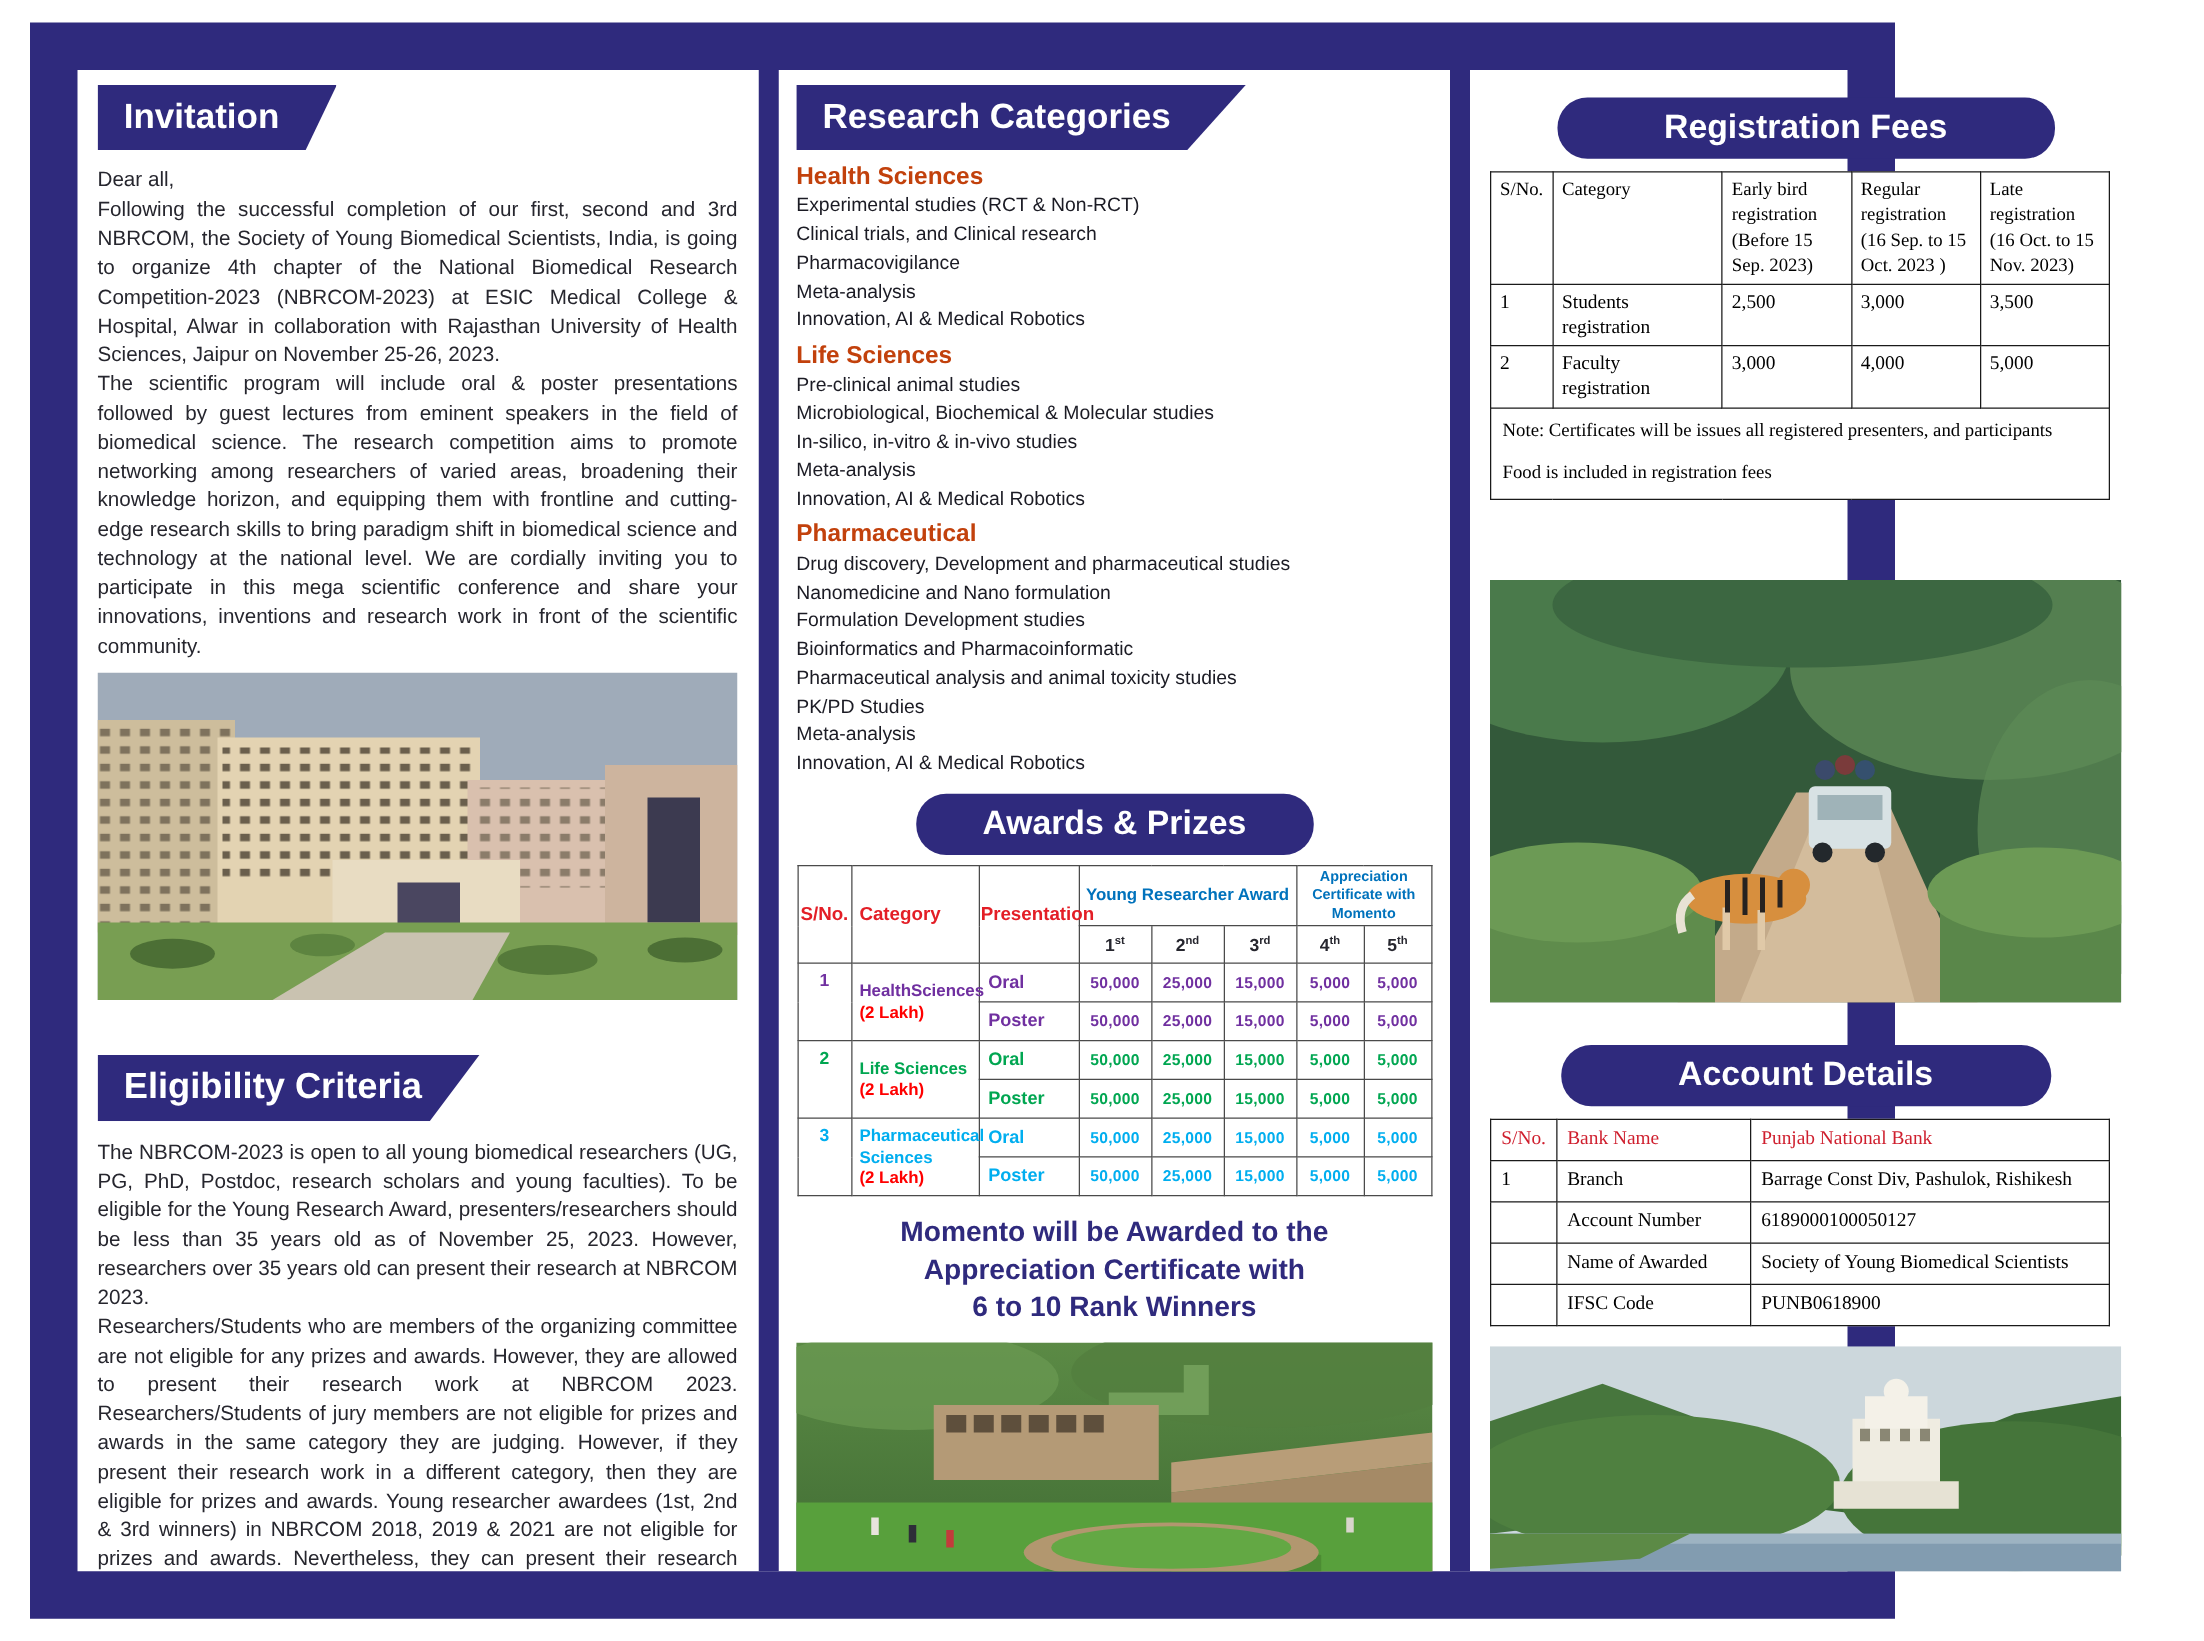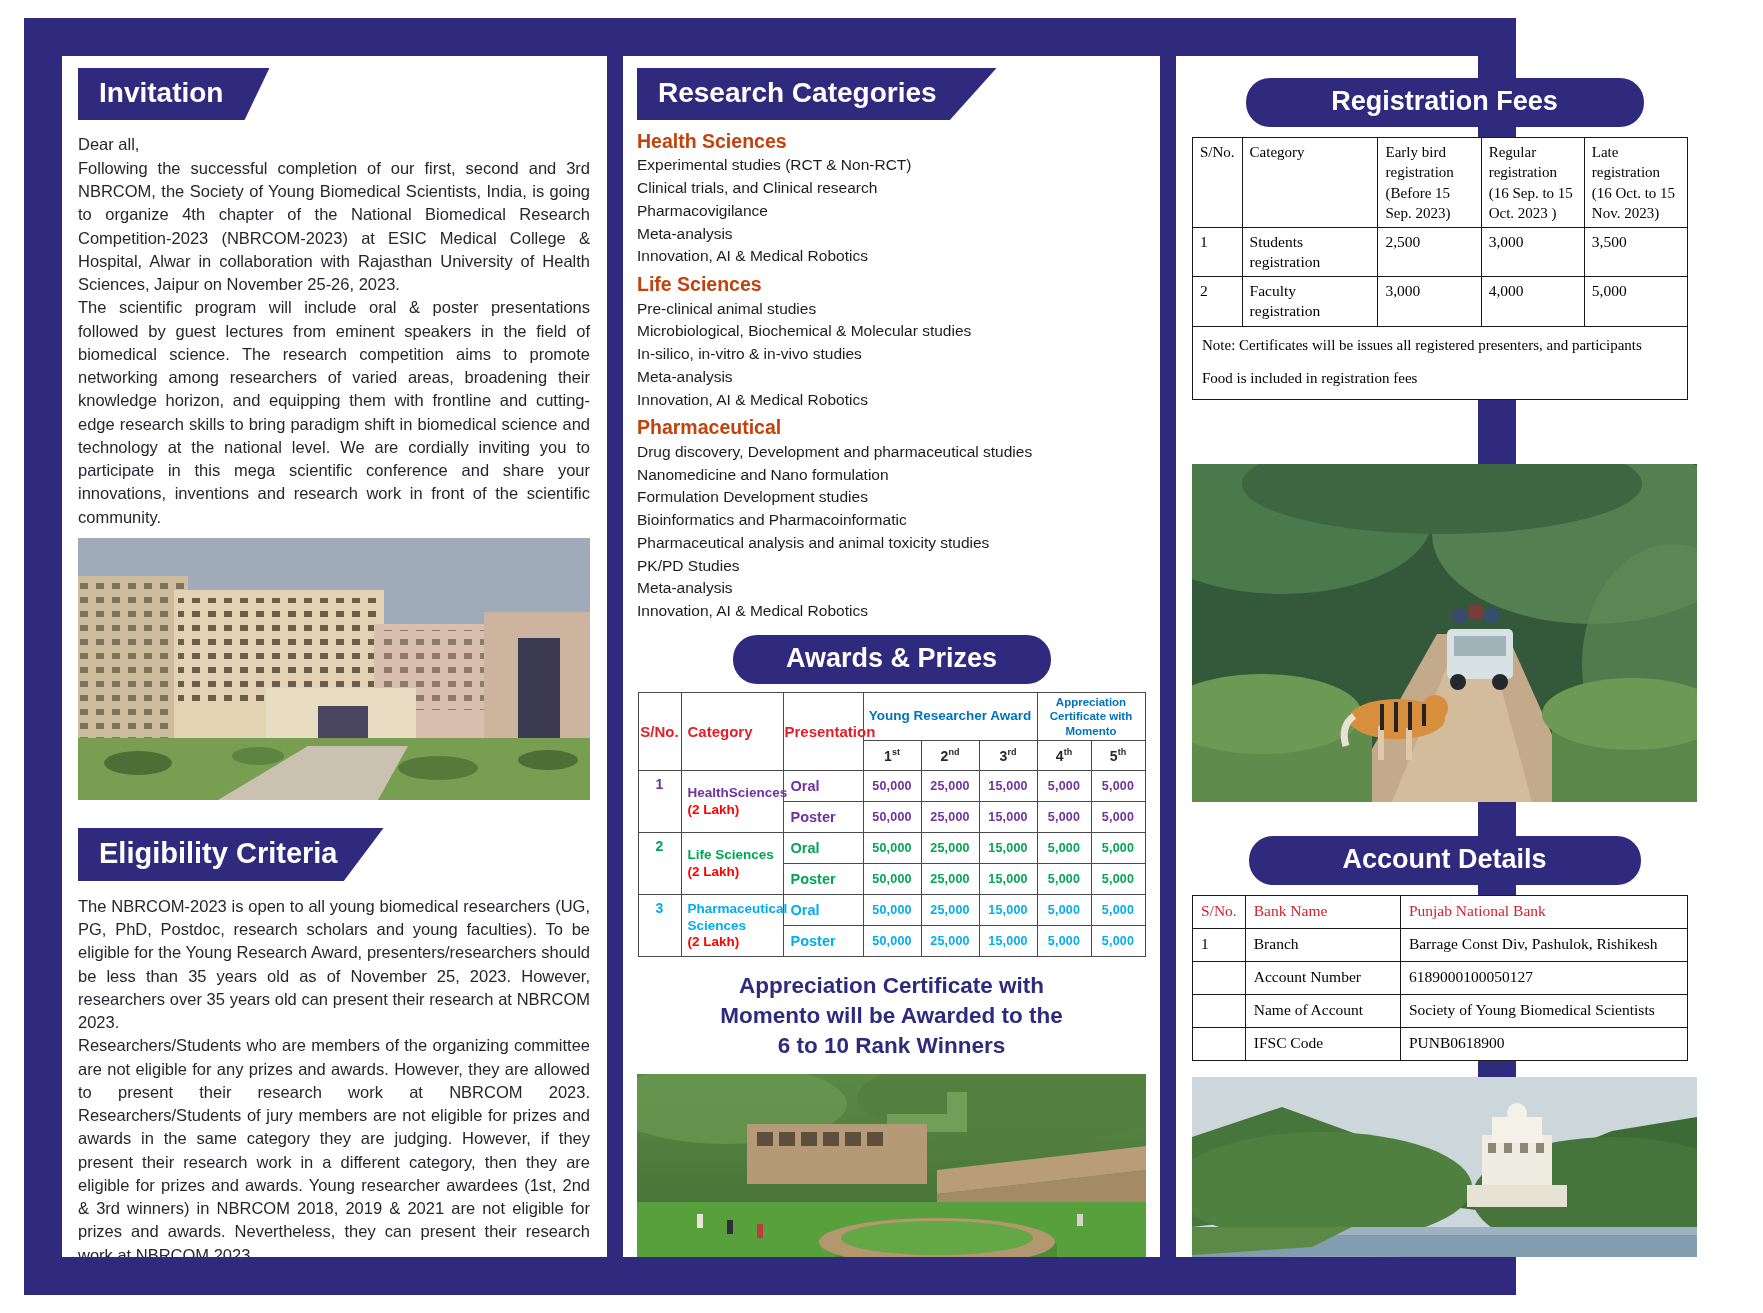--- a/index.html
+++ b/index.html
@@ -128,21 +128,21 @@
           <rect x="240" y="168" width="50" height="42" fill="#4a4660"></rect>
           <rect x="0" y="200" width="512" height="62" fill="#789e52"></rect>
           <polygon points="140,262 300,262 330,208 230,208" fill="#c9c2b0"></polygon>
           <ellipse cx="60" cy="225" rx="34" ry="12" fill="#4c6f35"></ellipse>
           <ellipse cx="360" cy="230" rx="40" ry="12" fill="#557a3a"></ellipse>
           <ellipse cx="470" cy="222" rx="30" ry="10" fill="#4c6f35"></ellipse>
           <ellipse cx="180" cy="218" rx="26" ry="9" fill="#5d8440"></ellipse>
         </svg>
       </div>
 
-      <div class="ribbon" style="margin-top:28px;font-size:29px;">Eligibility Criteria</div>
+      <div class="ribbon" style="margin-top:44px;font-size:29px;">Eligibility Criteria</div>
       <div class="para" style="margin-top:14px;">The NBRCOM-2023 is open to all young biomedical researchers (UG, PG, PhD, Postdoc, research scholars and young faculties). To be eligible for the Young Research Award, presenters/researchers should be less than 35 years old as of November 25, 2023. However, researchers over 35 years old can present their research at NBRCOM 2023.</div>
       <div class="para">Researchers/Students who are members of the organizing committee are not eligible for any prizes and awards. However, they are allowed to present their research work at NBRCOM 2023. Researchers/Students of jury members are not eligible for prizes and awards in the same category they are judging. However, if they present their research work in a different category, then they are eligible for prizes and awards. Young researcher awardees (1st, 2nd &amp; 3rd winners) in NBRCOM 2018, 2019 &amp; 2021 are not eligible for prizes and awards. Nevertheless, they can present their research work at NBRCOM 2023.</div>
     </div>
 
     <div class="sep"></div>
 
     <div class="col col-mid">
       <div class="ribbon" style="padding-right:60px;">Research Categories</div>
 
       <div style="margin-top:8px;">
@@ -262,22 +262,22 @@
             <td class="val">50,000</td>
             <td class="val">25,000</td>
             <td class="val">15,000</td>
             <td class="val">5,000</td>
             <td class="val">5,000</td>
           </tr>
         </tbody>
       </table>
 
       <div class="appr-note">
+        <div>Momento will be Awarded to the</div>
         <div>Appreciation Certificate with</div>
-        <div>Momento will be Awarded to the</div>
         <div>6 to 10 Rank Winners</div>
       </div>
 
       <div class="photo fort-wrap" style="height:196px;">
         <svg viewBox="0 0 509 196" preserveAspectRatio="none" aria-hidden="true">
           <defs>
             <linearGradient id="hill" x1="0" y1="0" x2="0" y2="1">
               <stop offset="0" stop-color="#5b8a45"></stop>
                 <stop offset="1" stop-color="#3f6b33"></stop>
             </linearGradient>
@@ -400,21 +400,21 @@
             <td>Branch</td>
             <td>Barrage Const Div, Pashulok, Rishikesh</td>
           </tr>
           <tr>
             <td></td>
             <td>Account Number</td>
             <td>6189000100050127</td>
           </tr>
           <tr>
             <td></td>
-            <td>Name of Account</td>
+            <td>Name of Awarded</td>
             <td>Society of Young Biomedical Scientists</td>
           </tr>
           <tr>
             <td></td>
             <td>IFSC Code</td>
             <td>PUNB0618900</td>
           </tr>
         </tbody>
       </table>
 

